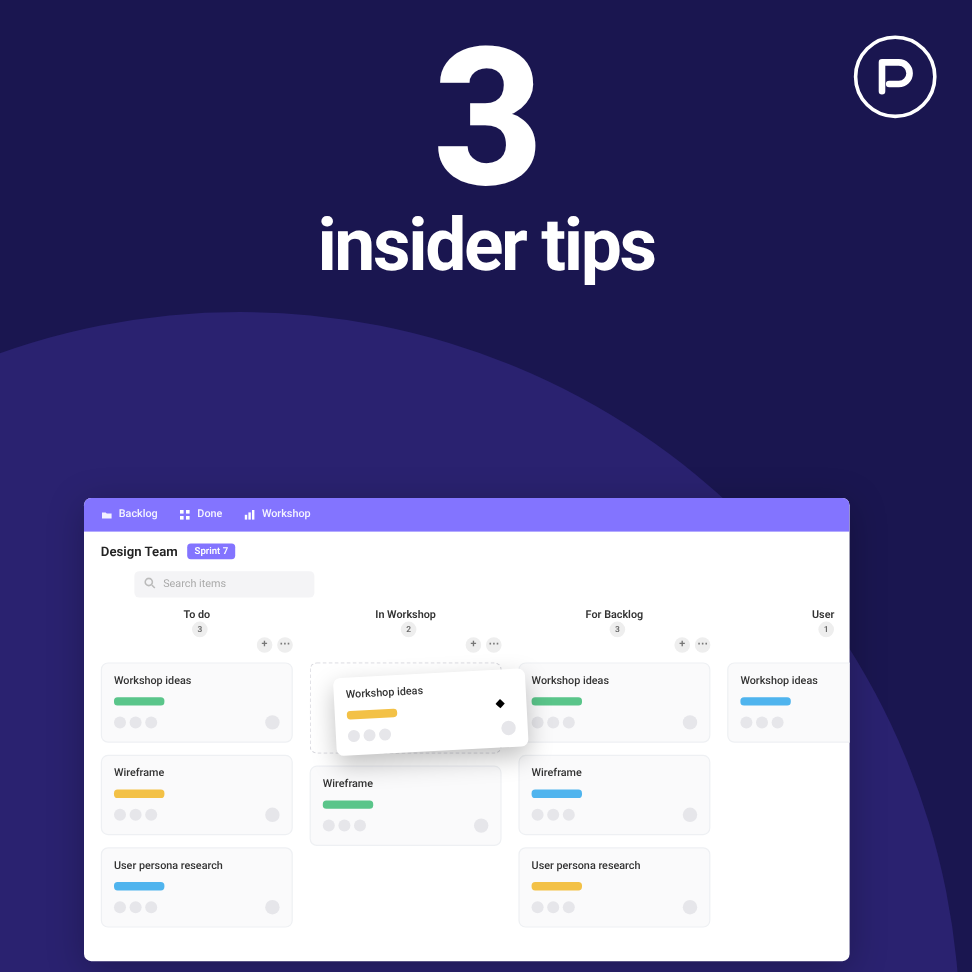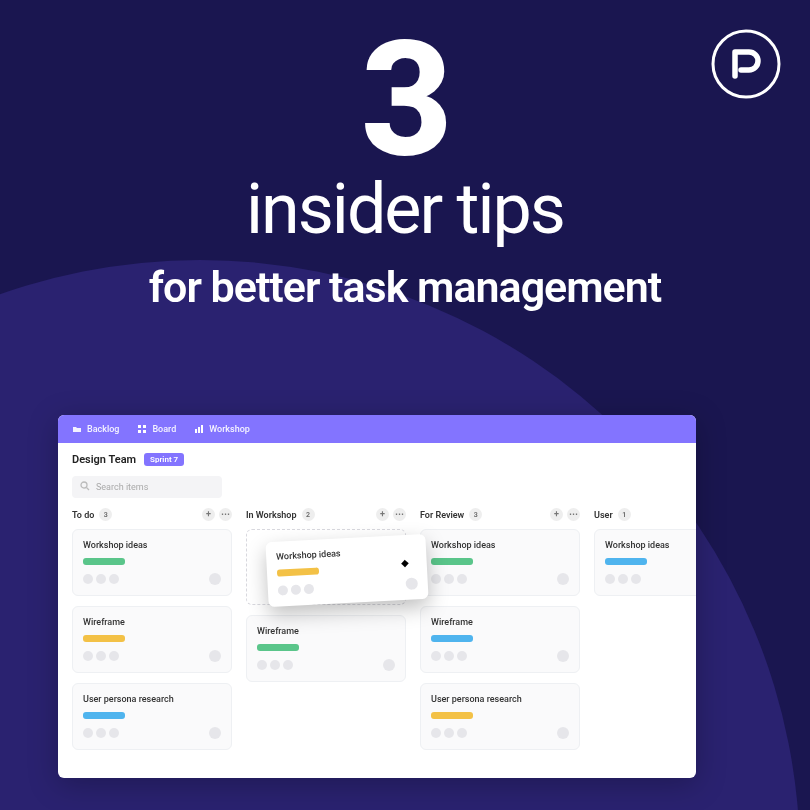--- a/index.html
+++ b/index.html
@@ -33,36 +33,36 @@
     color: #fff;
     padding-top: 20px;
   }
   .big3 {
     font-size: 160px;
     font-weight: 800;
     line-height: 1;
     letter-spacing: -4px;
   }
   .h2 {
-    font-size: 70px;
-    font-weight: 400;
+    font-size: 61px;
+    font-weight: 700;
     line-height: 1;
     letter-spacing: -2px;
     margin-top: -6px;
   }
   .h3 {
     font-size: 43px;
     font-weight: 600;
     margin-top: 18px;
     letter-spacing: -1px;
   }
 
   .app {
     position: absolute;
-    left: 58px;
+    left: 70px;
     top: 415px;
     width: 638px;
     background: #fff;
     border-radius: 6px;
     overflow: hidden;
     box-shadow: 0 6px 30px rgba(0,0,0,.25);
   }
   .appbar {
     height: 28px;
     background: #8374ff;
@@ -88,21 +88,21 @@
   }
   .sprint-badge {
     background: #8374ff;
     color: #fff;
     font-size: 8px;
     font-weight: 600;
     padding: 2px 6px;
     border-radius: 3px;
   }
 
-  .search-row { padding: 4px 14px 10px; }
+  .search-row { padding: 4px 14px 10px; margin-left: 28px; }
   .search {
     width: 150px;
     height: 22px;
     background: #f4f4f6;
     border-radius: 4px;
     display: flex;
     align-items: center;
     padding: 0 8px;
     gap: 6px;
     color: #aaa;
@@ -119,20 +119,21 @@
     width: 160px;
     flex: 0 0 160px;
   }
   .col-head {
     display: flex;
     align-items: center;
     font-size: 9px;
     font-weight: 600;
     color: #333;
     margin-bottom: 8px;
+    flex-direction: column;
   }
   .count {
     display: inline-flex;
     align-items: center;
     justify-content: center;
     width: 13px;
     height: 13px;
     border-radius: 50%;
     background: #eee;
     color: #666;
@@ -200,21 +201,20 @@
 <div class="logo">
   <svg viewBox="0 0 72 72" width="72" height="72">
     <circle cx="36" cy="36" r="33" fill="none" stroke="#fff" stroke-width="3"></circle>
     <path d="M25 48 V24 h14 a9 9 0 0 1 0 18 h-8" fill="none" stroke="#fff" stroke-width="5.5" stroke-linecap="round" stroke-linejoin="round"></path>
   </svg>
 </div>
 
 <div class="headline">
   <div class="big3">3</div>
   <div class="h2">insider tips</div>
-  <div class="h3">for better task management</div>
 </div>
 
 <div class="app">
 
   <div class="appbar">
     <div class="tab">
       <span class="icon">
         <svg width="10" height="10" viewBox="0 0 10 10">
             <path d="M1 3h3l1 1h4v4H1z" fill="#fff" opacity=".9"></path>
           </svg>
@@ -223,21 +223,21 @@
     </div>
     <div class="tab">
       <span class="icon">
         <svg width="10" height="10" viewBox="0 0 10 10">
             <rect x="1" y="1" width="3" height="3" fill="#fff"></rect>
             <rect x="6" y="1" width="3" height="3" fill="#fff"></rect>
             <rect x="1" y="6" width="3" height="3" fill="#fff"></rect>
             <rect x="6" y="6" width="3" height="3" fill="#fff"></rect>
           </svg>
       </span>
-      <span>Board</span>
+      <span>Done</span>
     </div>
     <div class="tab">
       <span class="icon">
         <svg width="10" height="10" viewBox="0 0 10 10">
             <rect x="1" y="5" width="2" height="4" fill="#fff"></rect>
             <rect x="4" y="3" width="2" height="6" fill="#fff"></rect>
             <rect x="7" y="1" width="2" height="8" fill="#fff"></rect>
           </svg>
       </span>
       <span>Workshop</span>
@@ -343,21 +343,21 @@
               <span class="dot"></span>
               <span class="dot"></span>
             </div>
             <span class="avatar"></span>
           </div>
       </div>
     </div>
 
     <div class="col">
       <div class="col-head">
-        <span>For Review</span>
+        <span>For Backlog</span>
         <span class="count">3</span>
         <span class="col-actions">
           <span class="circle-btn">+</span>
           <span class="circle-btn">⋯</span>
         </span>
       </div>
       <div class="card">
         <div class="card-title">Workshop ideas</div>
         <div class="tag green"></div>
         <div class="card-foot">

